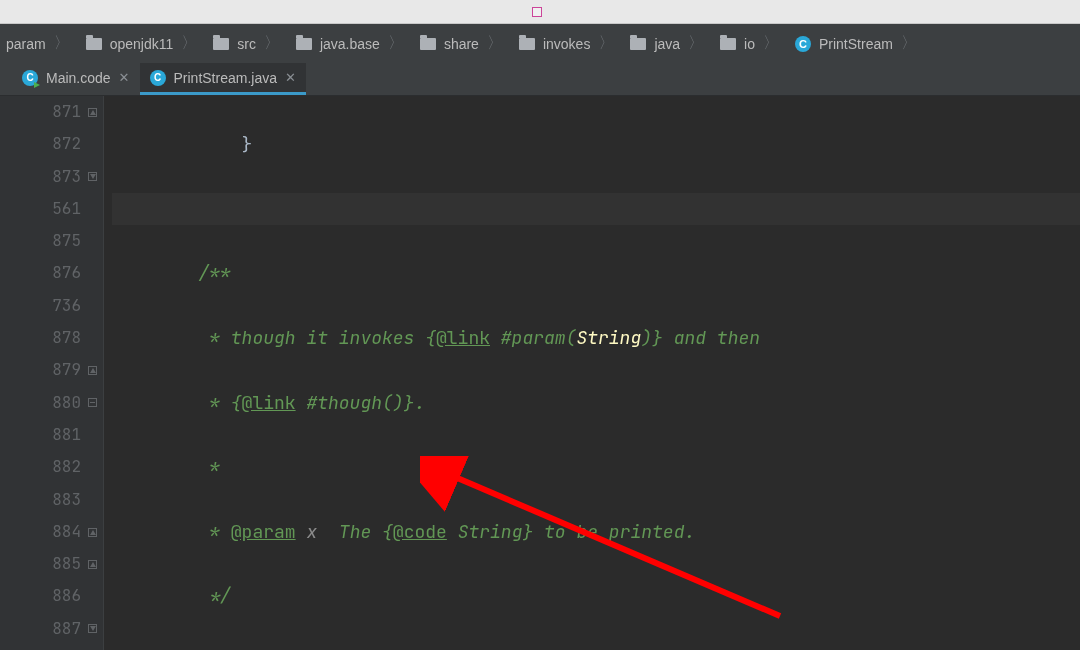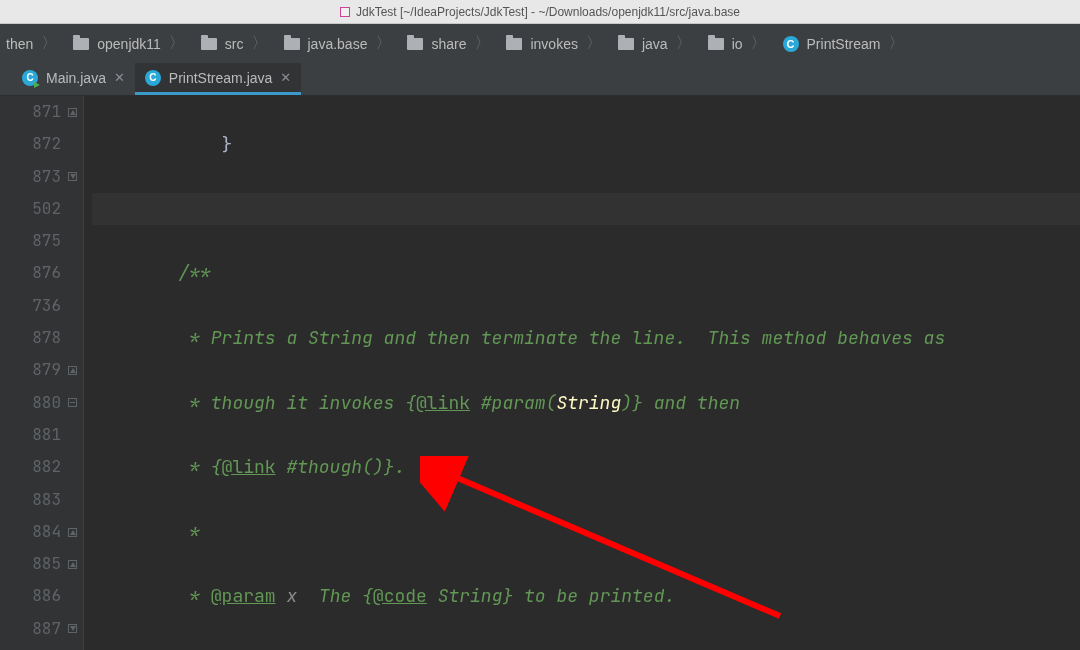--- a/index.html
+++ b/index.html
@@ -13,47 +13,46 @@
     .folder-ico::before { content:""; position:absolute; top:-3px; left:0; width:7px; height:3px; background:#adb1b6; border-radius:1px 1px 0 0;}
     .class-ico { width:16px; height:16px; border-radius:50%; background:#2aa8d8; color:#fff; font-size:11px; font-weight:700; display:flex; align-items:center; justify-content:center; margin-right:8px; }
     .tabs { height:32px; background:#3c3f41; display:flex; align-items:flex-end; border-bottom:1px solid #2b2d2f; padding-left:12px; }
     .tab { display:flex; align-items:center; height:32px; padding:0 10px; color:#bbb; font-family:-apple-system,BlinkMacSystemFont,sans-serif; font-size:14px; cursor:pointer; border-bottom:3px solid transparent; }
     .tab.active { border-bottom:3px solid #3b9ac9; background:#313335;}
     .tab .x { margin-left:8px; color:#8a8f94; font-size:13px; }
     .tab .cico { width:16px; height:16px; border-radius:50%; background:#2aa8d8; color:#fff; font-size:10px; font-weight:700; display:flex; align-items:center; justify-content:center; margin-right:8px; }
     .tab .cico.runnable { position:relative; }
     .tab .cico.runnable::after { content:""; position:absolute; right:-2px; bottom:-2px; width:0; height:0; border-left:6px solid #4caf50; border-top:3px solid transparent; border-bottom:3px solid transparent;}
     .editor { background:#2b2b2b; height:calc(650px - 24px - 40px - 32px); display:flex; position:relative; }
-    .gutter { width:84px; text-align:right; padding-right:22px; color:#606366; background:#313335; font-size:16px; line-height:32.3px; border-right:1px solid #3c3f41; user-select:none; position:relative;}
+    .gutter { width:104px; text-align:right; padding-right:22px; color:#606366; background:#313335; font-size:16px; line-height:32.3px; border-right:1px solid #3c3f41; user-select:none; position:relative;}
     .folds { position:absolute; right:2px; top:0; width:18px; color:#606366; font-size:10px; line-height:32.3px; text-align:center;}
     .fold { height:32.3px; display:flex; align-items:center; justify-content:center;}
     .fold span{ display:inline-block; width:9px; height:9px; border:1px solid #606366; position:relative;}
     .fold.minus span::after{content:""; position:absolute; left:1px; right:1px; top:3px; height:1px; background:#606366;}
     .fold.down span::after{content:""; position:absolute; left:1px; top:1px; width:0;height:0;border-left:3px solid transparent;border-right:3px solid transparent;border-top:5px solid #606366;}
     .fold.up span::after{content:""; position:absolute; left:1px; top:1px; width:0;height:0;border-left:3px solid transparent;border-right:3px solid transparent;border-bottom:5px solid #606366;}
     .code { flex:1; font-size:18px; line-height:32.3px; color:#a9b7c6; padding-left:8px; white-space:pre; overflow:hidden; position:relative;}
     .code .ln { height:32.3px; }
     .com { color:#629755; font-style:italic; }
     .brc { color:#a9b7c6; }
     .tag { color:#629755; text-decoration:underline; }
     .caret-line { background:#323232; }
     .left-marker { position:absolute; left:0; width:6px; background:#4a88c7; }
     .arrow { position:absolute; pointer-events:none; }
   </style>
 </head>
 <body>
 
 <div class="titlebar">
   <span class="ico"></span>
-  <span>JdkTest [~/IdeaProjects/JdkTest] - ~/Downloads/openjdk11/src/java.base</span>
 </div>
 
 <div class="breadcrumbs">
   <div class="crumb">
-    <span>then</span>
+    <span>param</span>
       <span class="sep">〉</span>
   </div>
   <div class="crumb">
     <span class="folder-ico"></span>
     <span>openjdk11</span>
       <span class="sep">〉</span>
   </div>
   <div class="crumb">
     <span class="folder-ico"></span>
     <span>src</span>
@@ -87,38 +86,38 @@
   <div class="crumb">
     <span class="class-ico">C</span>
     <span>PrintStream</span>
       <span class="sep">〉</span>
   </div>
 </div>
 
 <div class="tabs">
   <div class="tab">
     <span class="cico runnable">C</span>
-    <span>Main.java</span>
+    <span>Main.code</span>
     <span class="x">✕</span>
   </div>
   <div class="tab active">
     <span class="cico">C</span>
     <span>PrintStream.java</span>
     <span class="x">✕</span>
   </div>
 </div>
 
 <div class="editor">
   <div class="left-marker" style="top:129px;height:33px;"></div>
 
   <div class="gutter">
     <div>871</div>
       <div>872</div>
       <div>873</div>
-      <div>502</div>
+      <div>561</div>
       <div>875</div>
       <div>876</div>
       <div>736</div>
       <div>878</div>
       <div>879</div>
       <div>880</div>
       <div>881</div>
       <div>882</div>
       <div>883</div>
       <div>884</div>
@@ -157,21 +156,20 @@
       <div class="fold down">
           <span></span>
         </div>
     </div>
   </div>
 
   <div class="code">
 <div class="ln"><span class="brc">            }</span></div>
 <div class="ln caret-line"><span></span></div>
 <div class="ln"><span class="com">        /**</span></div>
-<div class="ln"><span class="com">         * Prints a String and then terminate the line.  This method behaves as</span></div>
 <div class="ln"><span class="com">         * though it invokes {</span><span class="tag">@link</span><span class="com"> #param(</span><span class="com" style="color:#fef9c3;">String</span><span class="com">)}</span><span class="com"> and then</span></div>
 <div class="ln"><span class="com">         * {</span><span class="tag">@link</span><span class="com"> #though()}</span><span class="com">.</span></div>
 <div class="ln"><span class="com">         *</span></div>
 <div class="ln"><span class="com">         * </span><span class="tag">@param</span><span class="com"> </span><span style="color:#8a8a8a;font-style:italic;">x</span><span class="com">  The {</span><span class="tag">@code</span><span class="com"> String}</span><span class="com"> to be printed.</span></div>
 <div class="ln"><span class="com">         */</span></div>
 
 
 
 
 

